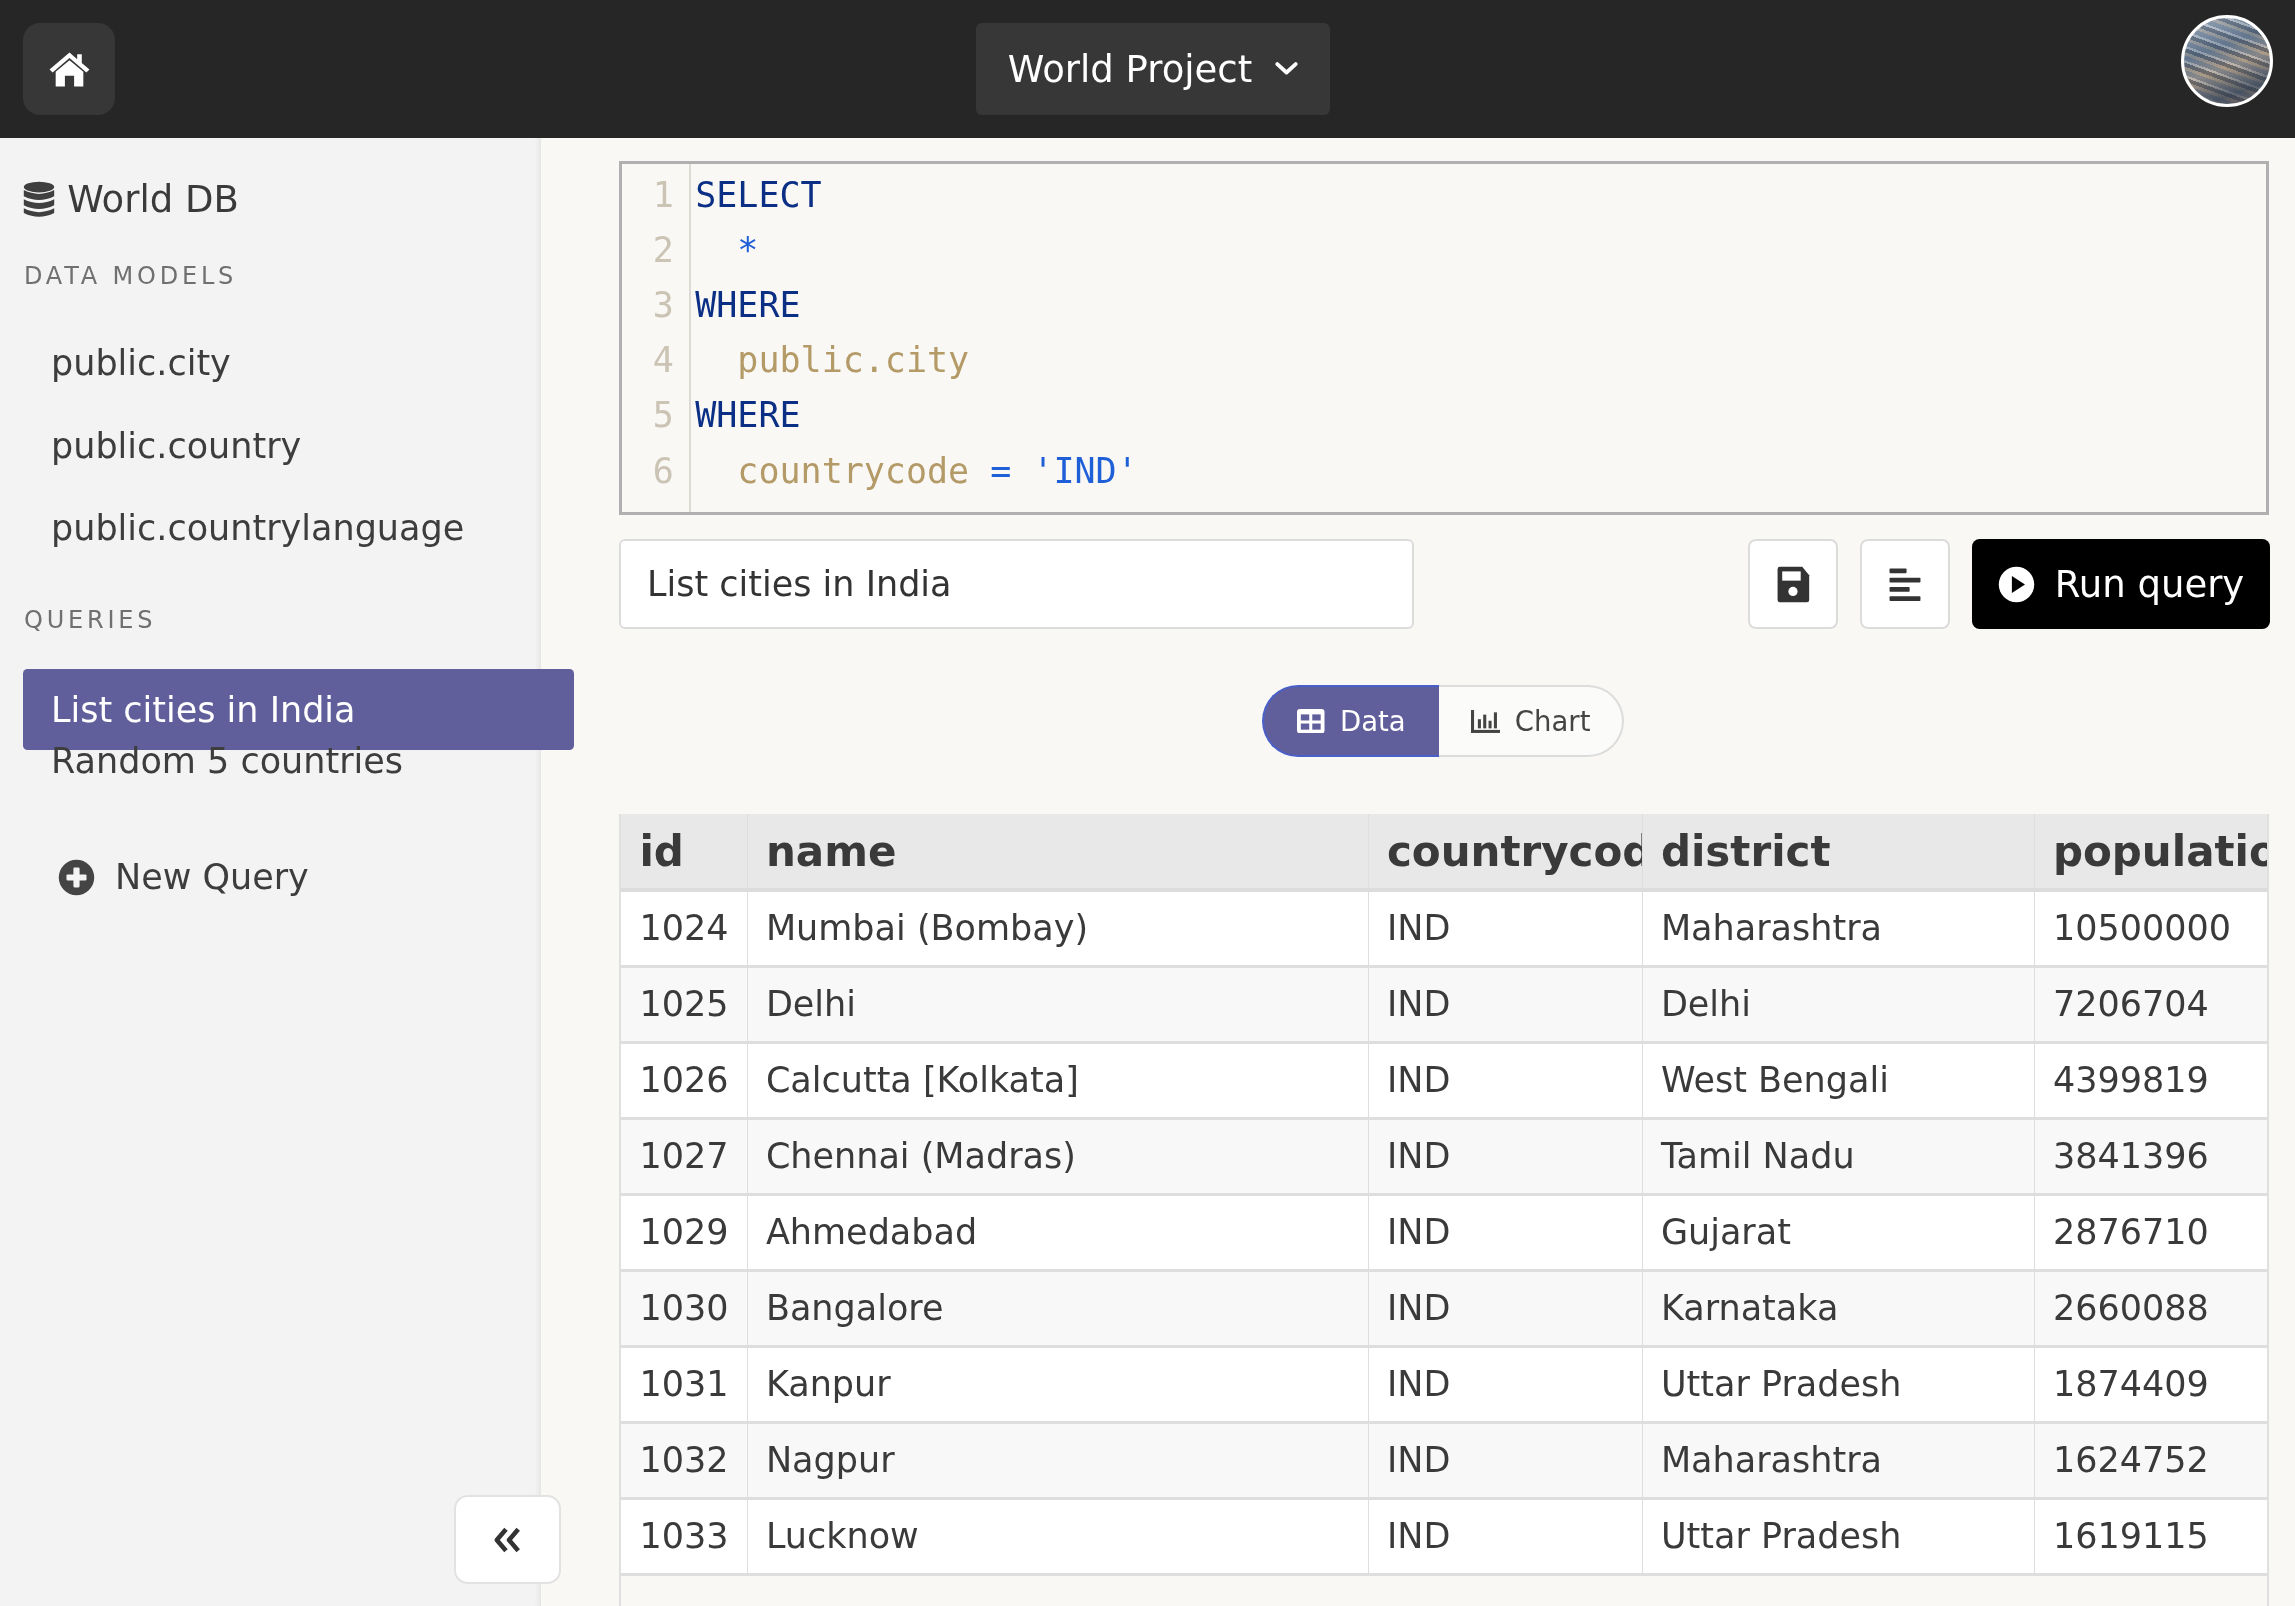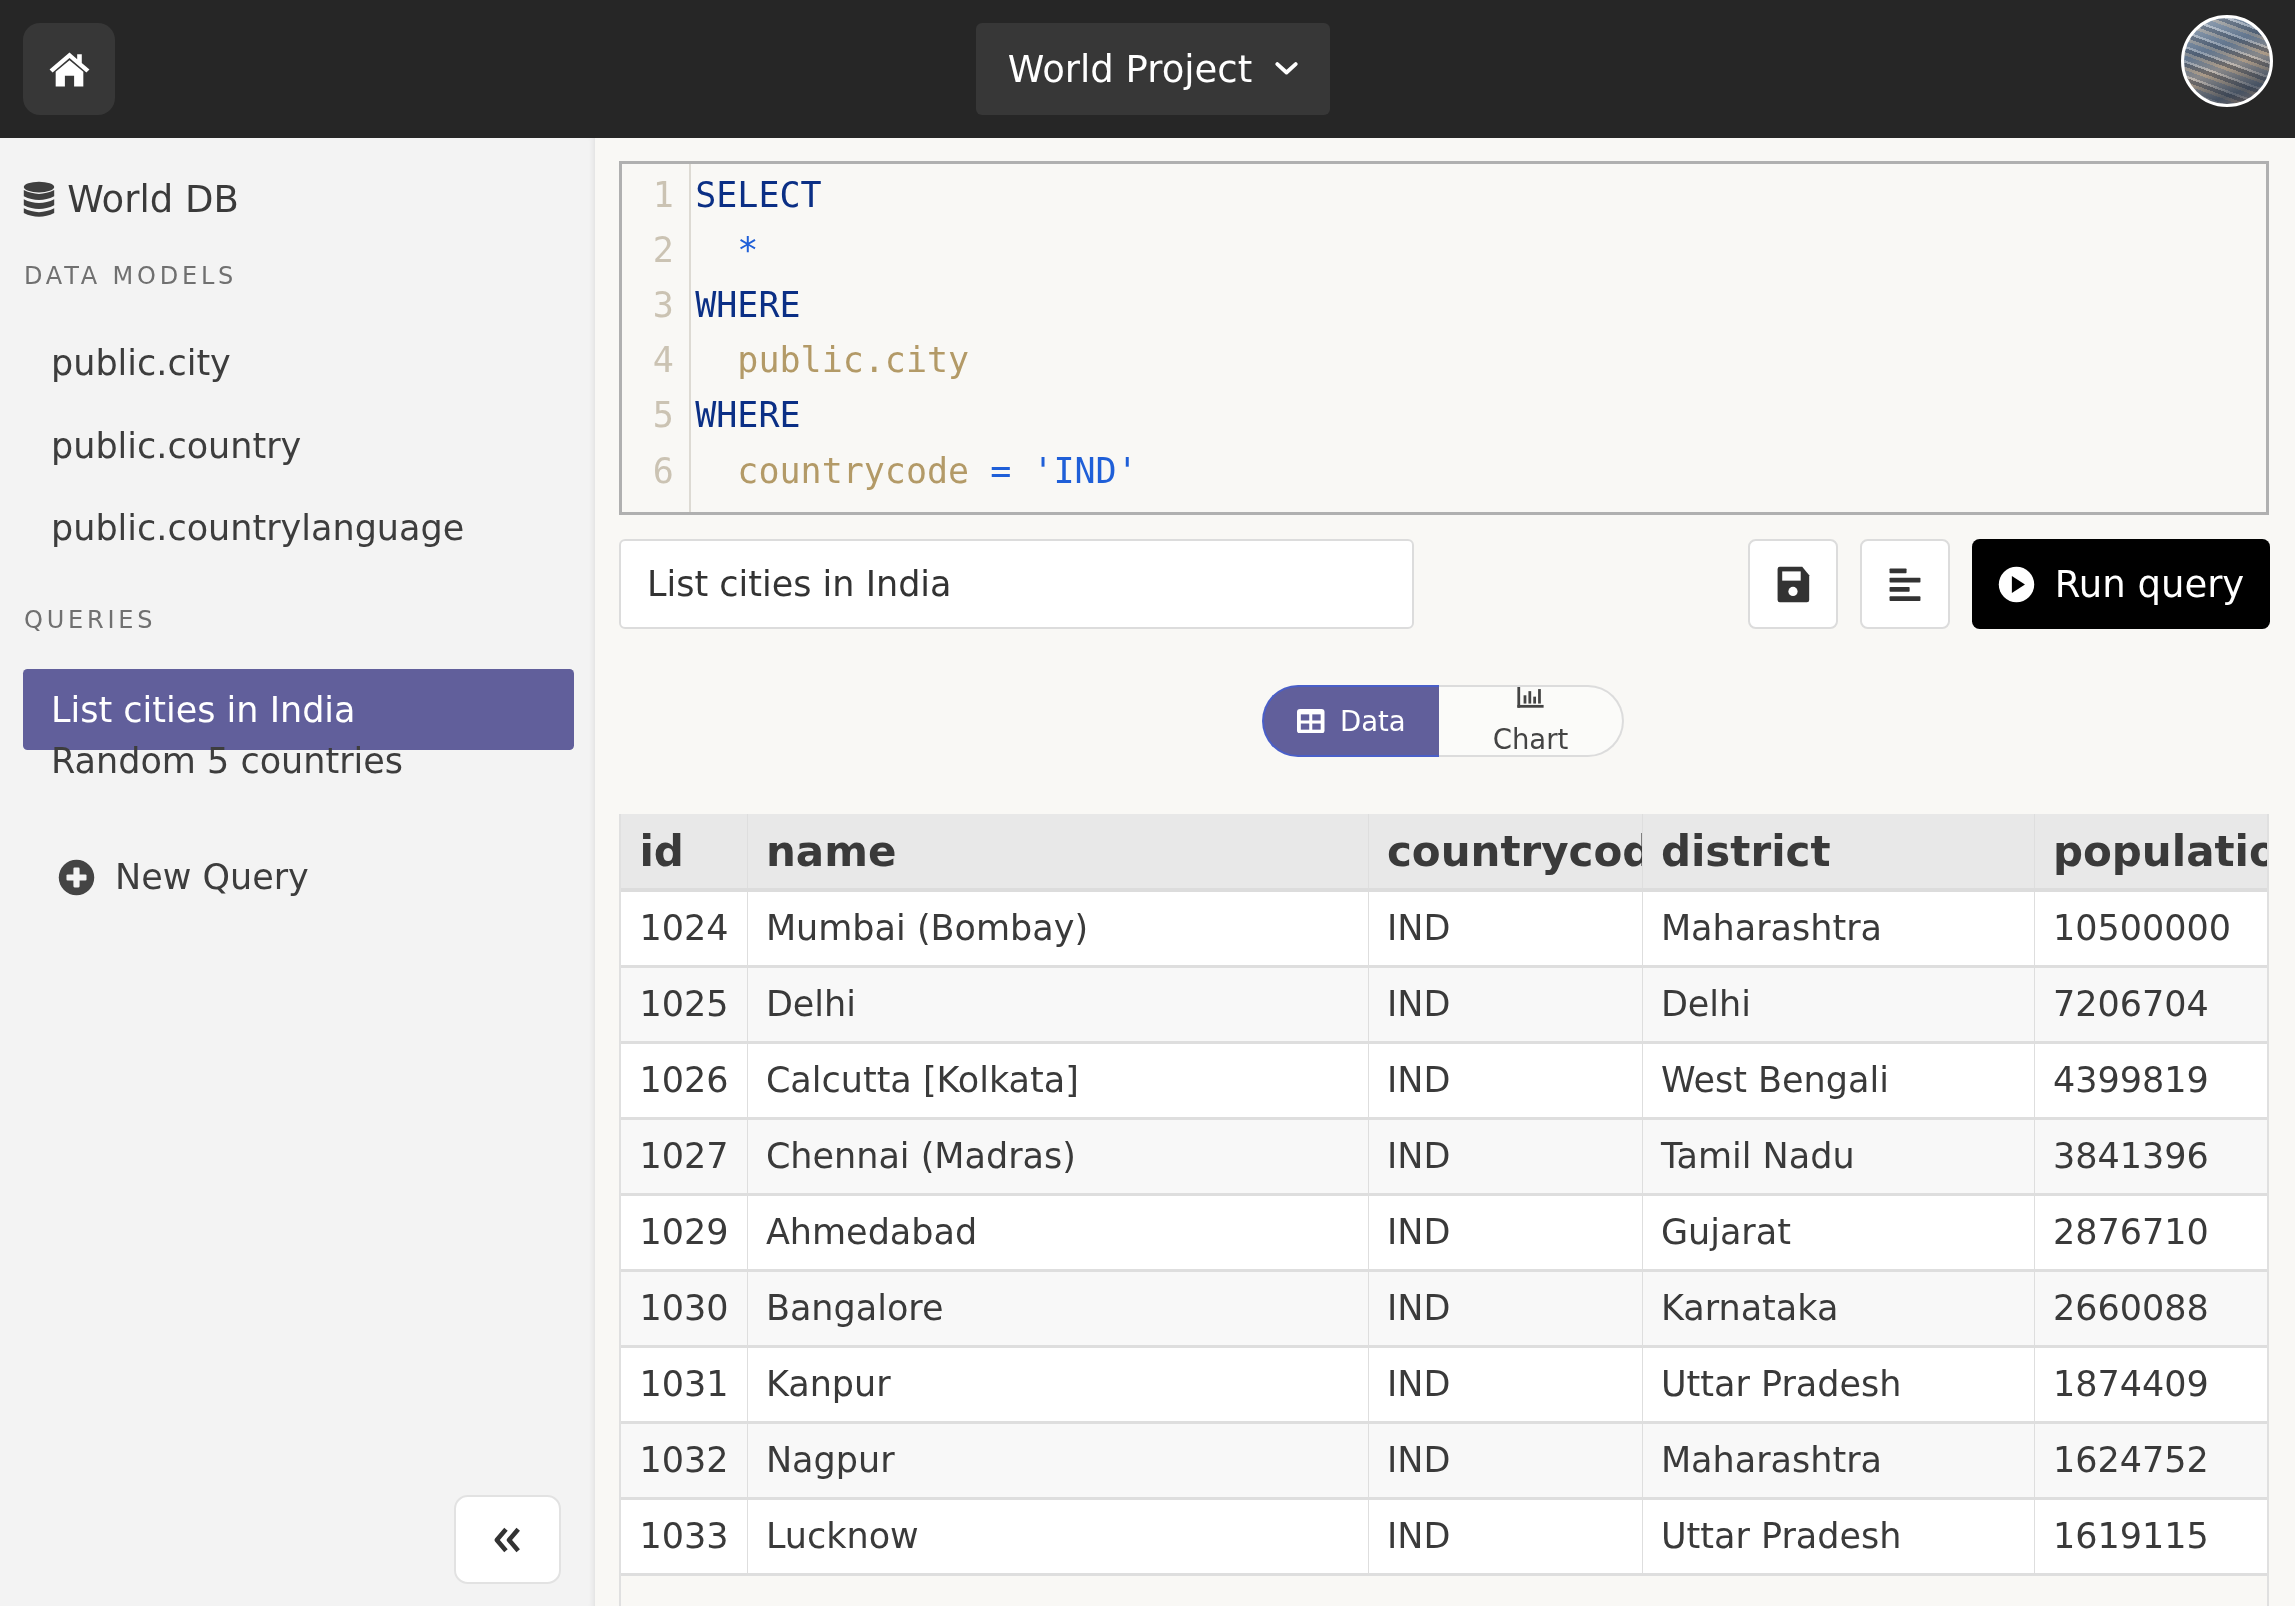--- a/index.html
+++ b/index.html
@@ -11,21 +11,21 @@
   .home-btn { position: absolute; left: 23px; top: 23px; width: 92px; height: 92px; background: #373737; border-radius: 17px; display: flex; align-items: center; justify-content: center; cursor: pointer; }
   .project-btn { position: absolute; left: 976px; top: 23px; width: 354px; height: 92px; background: #373737; border-radius: 6.1px; display: flex; align-items: center; justify-content: center; gap: 23px; color: #fff; font-size: 37px; cursor: pointer; font-family: "DejaVu Sans", sans-serif; text-align: right; }
   .project-btn .chev { display: flex; align-items: center; }
   .avatar { position: absolute; left: 2181px; top: 15.3px; width: 92px; height: 92px; border-radius: 50%; border: 3.1px solid #fff; overflow: hidden;
     background:
       linear-gradient(160deg, rgba(200,210,220,0.5) 0%, rgba(90,110,135,0.6) 35%, rgba(160,140,120,0.5) 55%, rgba(60,70,85,0.8) 80%, rgba(120,95,80,0.7) 100%),
       repeating-linear-gradient(20deg, #6f8299 0 4.6px, #b7aa98 4.6px 7.7px, #3f4a5a 7.7px 11.5px, #d9dde2 11.5px 13.8px);
   }
 
   
-  .sidebar { position: absolute; left: 0; top: 138px; width: 595px; height: 1469px; background: #f3f3f3; box-shadow: inset -6.1px 0 7.7px -6.1px rgba(0,0,0,0.12); }
+  .sidebar { position: absolute; left: 0; top: 138px; width: 541px; height: 1469px; background: #f3f3f3; box-shadow: inset -6.1px 0 7.7px -6.1px rgba(0,0,0,0.12); }
   .db-title { position: absolute; left: 23px; top: 40px; display: flex; align-items: center; gap: 12.2px; font-size: 37px; color: #3a3a3a; font-family: "DejaVu Sans", sans-serif; }
   .section-label { position: absolute; left: 24px; font-size: 24px; letter-spacing: 3.8px; color: #707070; font-family: "DejaVu Sans", sans-serif; }
   .model-item { position: absolute; left: 51px; font-size: 35px; color: #3d3d3d; cursor: pointer; font-family: "DejaVu Sans", sans-serif; }
   .query-item { position: absolute; left: 23px; width: 551px; height: 81px; border-radius: 4.6px; display: flex; align-items: center; padding-left: 28px; font-size: 35px; color: #3d3d3d; cursor: pointer; font-family: "DejaVu Sans", sans-serif; }
   .query-item.active { background: #615f9b; color: #fff; }
   .new-query { position: absolute; left: 58px; top: 719px; display: flex; align-items: center; gap: 20px; font-size: 35px; color: #3d3d3d; cursor: pointer; font-family: "DejaVu Sans", sans-serif; }
   .collapse-btn { position: absolute; left: 454px; top: 1357px; width: 107px; height: 89px; background: #fff; border: 2.3px solid #e2e2e2; border-radius: 13.8px; display: flex; align-items: center; justify-content: center; cursor: pointer; }
 
   
   .editor { position: absolute; left: 619px; top: 161px; width: 1650px; height: 354px; border: 3.1px solid #b0b0b0; background: #f9f8f5; font-family: "DejaVu Sans Mono", monospace; font-size: 35px; }
@@ -40,21 +40,21 @@
 
   
   .query-name { position: absolute; left: 619px; top: 539px; width: 795px; height: 90px; background: #fff; border: 2.3px solid #dcdcdc; border-radius: 6.1px; font-size: 35px; color: #333; padding: 0 26px; font-family: "DejaVu Sans", sans-serif; outline: none; }
   .icon-btn { position: absolute; top: 539px; width: 90px; height: 90px; background: #fff; border: 2.3px solid #dcdcdc; border-radius: 7.7px; display: flex; align-items: center; justify-content: center; cursor: pointer; }
   .run-btn { position: absolute; left: 1972px; top: 539px; width: 298px; height: 90px; background: #000; border-radius: 7.7px; color: #fff; display: flex; align-items: center; justify-content: center; gap: 20px; font-size: 37px; cursor: pointer; font-family: "DejaVu Sans", sans-serif; }
 
   
   .toggle { position: absolute; left: 1262px; top: 685px; width: 362px; height: 52px; display: flex; }
   .toggle .tab { height: 72px; display: flex; align-items: center; justify-content: center; gap: 15.3px; font-size: 27.5px; cursor: pointer; font-family: "DejaVu Sans", sans-serif; }
   .toggle .tab.data { width: 177px; background: #615f9b; color: #fff; border-radius: 36px 0 0 36px; border: 2.3px solid #4a5fc8; border-right: none; }
-  .toggle .tab.chart { width: 185px; background: #fbfbf9; color: #444; border-radius: 0 36px 36px 0; border: 2.3px solid #dcdcdc; border-left: none; flex-direction: column; }
+  .toggle .tab.chart { width: 185px; background: #fbfbf9; color: #444; border-radius: 0 36px 36px 0; border: 2.3px solid #dcdcdc; border-left: none; }
 
   
   .table-wrap { position: absolute; left: 619px; top: 814px; width: 1650px; height: 793px; overflow: hidden; border-left: 2.3px solid #e0e0e0; border-right: 2.3px solid #e0e0e0; }
   table { border-collapse: collapse; width: 1650px; table-layout: fixed; font-family: "DejaVu Sans", sans-serif; }
   th, td { text-align: left; padding: 0 18.4px; height: 76px; border-right: 1.5px solid #dedede; white-space: nowrap; overflow: hidden; }
   th:last-child, td:last-child { border-right: none; }
   th { background: #e8e8e8; font-weight: bold; font-size: 42px; color: #3a3a3a; border-bottom: 4.6px solid #dcdcdc; }
   td { font-size: 35px; color: #3a3a3a; border-bottom: 3.8px solid #dedede; }
   tr:nth-child(odd) td { background: #fff; }
   tr:nth-child(even) td { background: #f8f8f8; }

